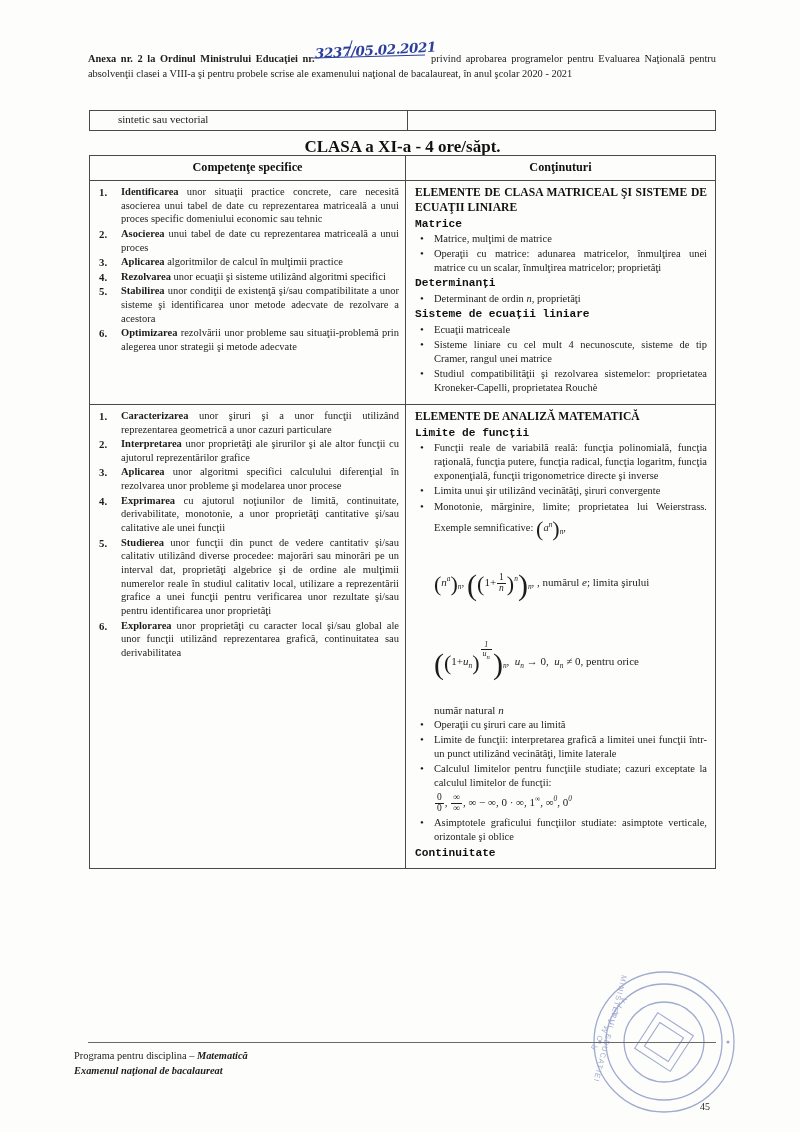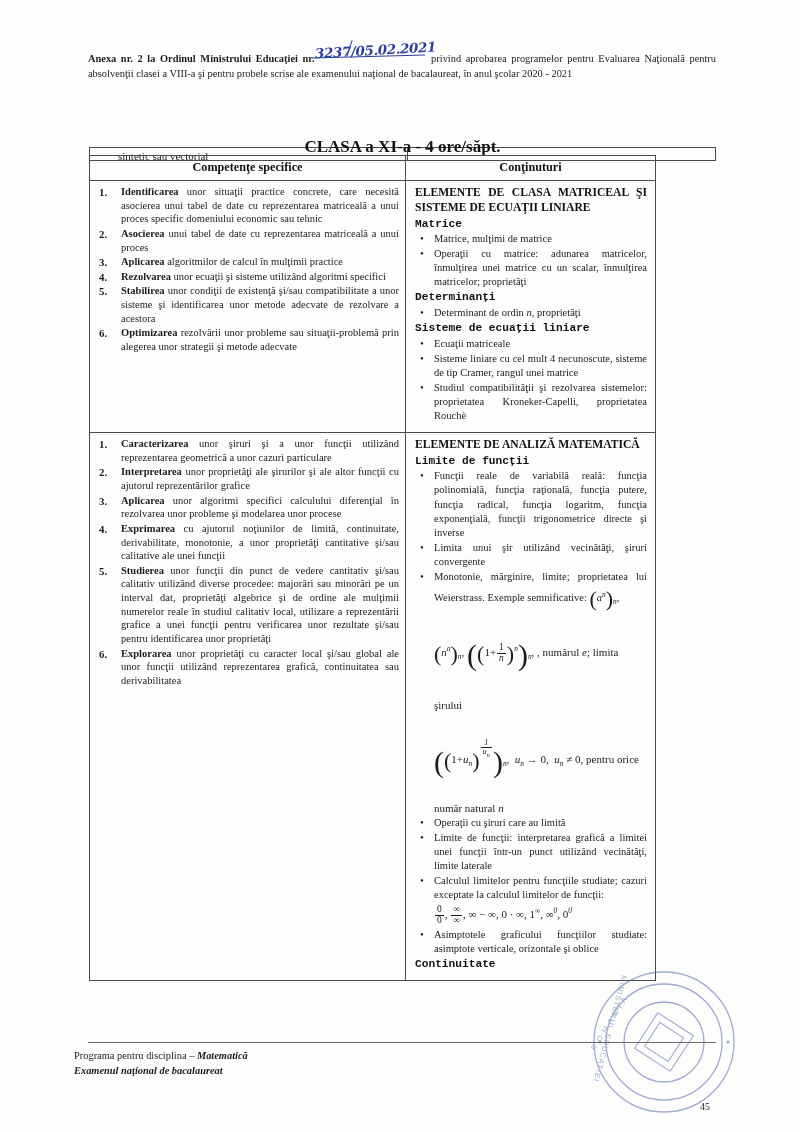--- a/index.html
+++ b/index.html
@@ -73,22 +73,21 @@
 
   
   #stub-table {
     position: absolute;
     left: 89px;
     top: 110px;
     width: 627px;
     border: 1px solid #4a4a4a;
     box-sizing: border-box;
     display: flex;
-    height: 14px;
-    margin-top: 37px;
+    height: 21px;
   }
   #stub-table .cell-l {
     flex: 0 0 318px;
     border-right: 1px solid #4a4a4a;
     font-size: 11px;
     padding: 2px 0 0 28px;
     box-sizing: border-box;
     color: #1c1c1c;
   }
   #stub-table .cell-r { flex: 1; }
@@ -103,21 +102,21 @@
     font-size: 17px;
     font-weight: bold;
     color: #111;
   }
 
   
   #main-table {
     position: absolute;
     left: 89px;
     top: 155px;
-    width: 567px;
+    width: 627px;
     border: 1px solid #4a4a4a;
     box-sizing: border-box;
   }
   .trow { display: flex; align-items: stretch; }
   .trow.divider-top { border-top: 1px solid #4a4a4a; }
   .col-left {
     flex: 0 0 316px;
     border-right: 1px solid #4a4a4a;
     box-sizing: border-box;
     padding: 4px 6px 8px 7px;

